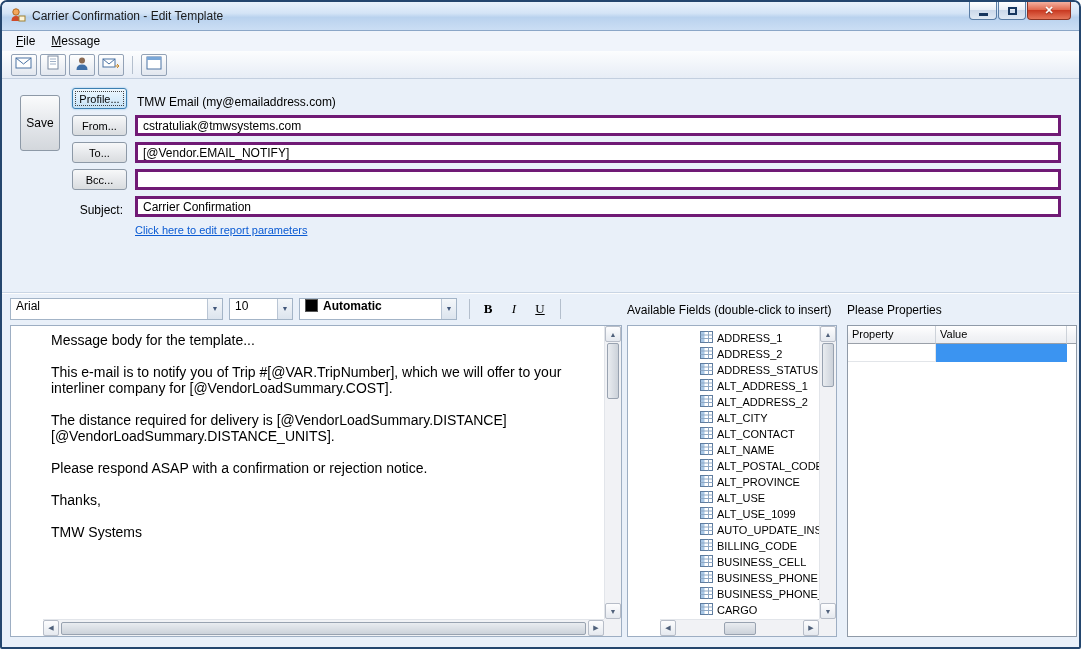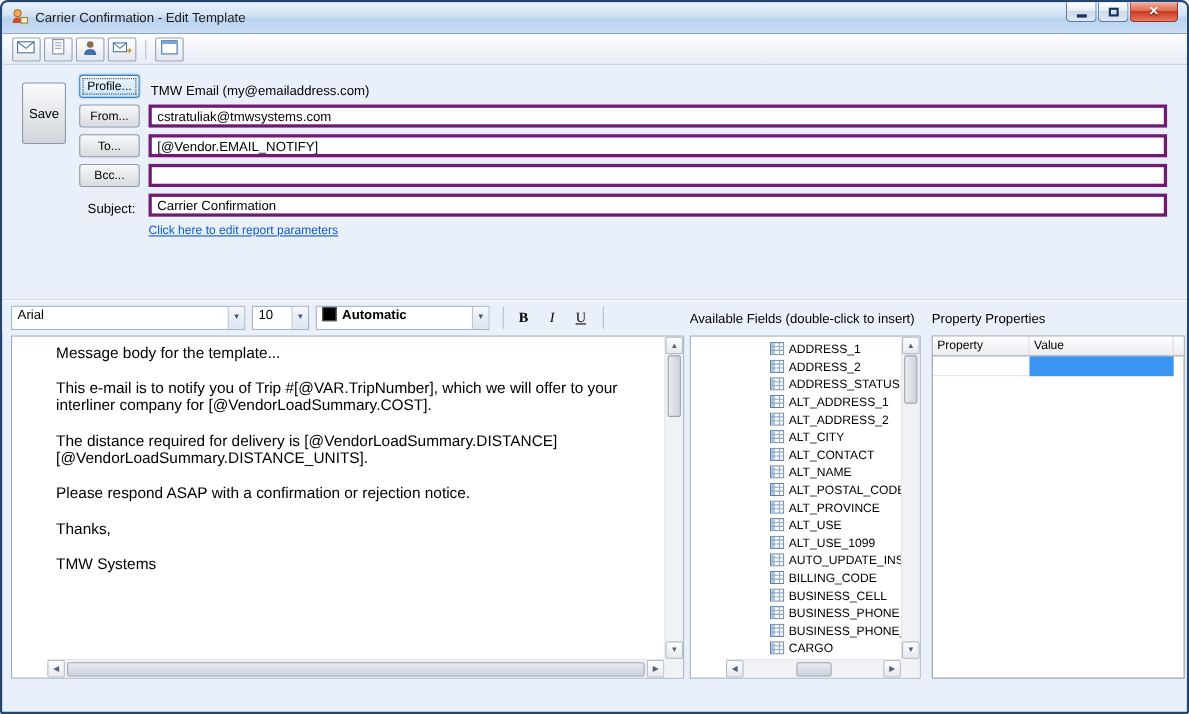--- a/index.html
+++ b/index.html
@@ -89,21 +89,21 @@
     height:22px; background:#fff; border:1px solid #a3b4c7;
     display:flex; align-items:flex-start; margin-right:6px;
   }
   .combo-text { flex:1; padding-left:5px; font-size:12px; white-space:nowrap; overflow:hidden; }
   .combo-arrow {
     width:15px; height:100%; display:flex; align-items:center; justify-content:center;
     font-size:7px; color:#42577a; background:linear-gradient(#f4f7fa,#dce4ee);
     border-left:1px solid #b9c5d4;
   }
   .font-combo { width:213px; }
-  .size-combo { width:52px; }
+  .size-combo { width:64px; }
   .color-combo { width:158px;font-weight:bold; }
   .color-swatch { width:13px; height:13px; background:#000; border:1px solid #555; margin-left:5px; flex:none; }
   .vsep { width:1px; height:20px; background:#b4bfcd; margin:0 6px; }
   .fmt-btn {
     width:24px; height:22px; background:transparent; border:1px solid transparent; border-radius:2px;
     font-size:13px; margin-right:2px; font-family:"Liberation Serif", serif;
   }
   .fmt-btn.bold { font-weight:bold; }
   .fmt-btn.italic { font-style:italic; }
   .fmt-btn.underline { text-decoration:underline; }
@@ -177,20 +177,24 @@
         </div>
       <div class="win-btn">
           <span class="glyph-max"></span>
         </div>
       <div class="win-btn close">
           <span>✕</span>
         </div>
     </div>
   </div>
 
+  <div class="menubar">
+    <span class="menu-item">File</span>
+    <span class="menu-item">Message</span>
+  </div>
 
   <div class="toolbar">
     <div class="tool-btn">
       <span><svg width="18" height="14" viewBox="0 0 18 14">
             <rect x="1" y="2" width="15" height="10" fill="#fefefe" stroke="#4a72a3"></rect>
             <path d="M1 2 L8.5 8 L16 2" fill="none" stroke="#4a72a3"></path>
           </svg></span>
     </div>
     <div class="tool-btn">
       <span><svg width="14" height="16" viewBox="0 0 14 16">
@@ -264,21 +268,21 @@
       <span class="color-swatch"></span>
       <span class="combo-text">Automatic</span>
       <span class="combo-arrow">▼</span>
     </div>
     <span class="vsep"></span>
     <button class="fmt-btn bold">B</button>
     <button class="fmt-btn italic">I</button>
     <button class="fmt-btn underline">U</button>
     <span class="vsep"></span>
     <span class="panel-title fields-title">Available Fields (double-click to insert)</span>
-    <span class="panel-title props-title">Property Properties</span>
+    <span class="panel-title props-title">Please Properties</span>
   </div>
 
   <div class="content">
 
     <div class="panel-box editor">
       <div class="editor-text">Message body for the template...
 
 This e-mail is to notify you of Trip #[@VAR.TripNumber], which we will offer to your interliner company for [@VendorLoadSummary.COST].
 
 The distance required for delivery is [@VendorLoadSummary.DISTANCE] [@VendorLoadSummary.DISTANCE_UNITS].

